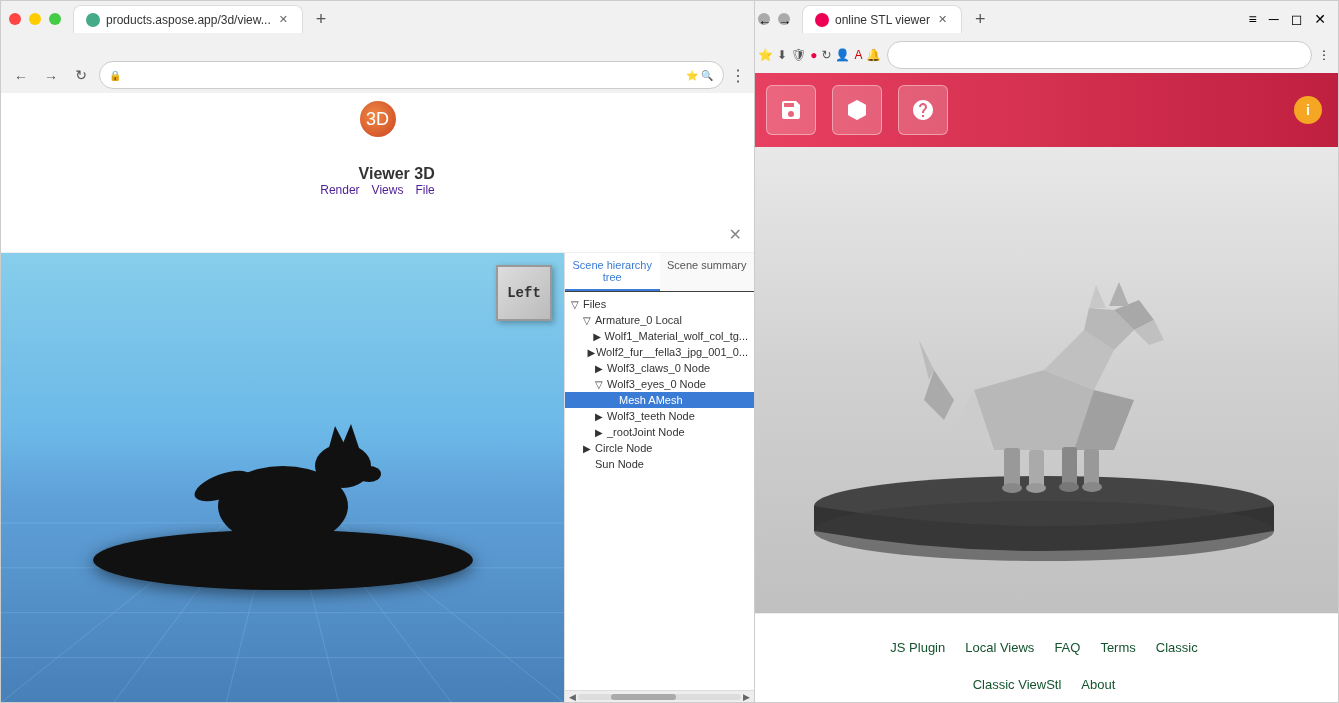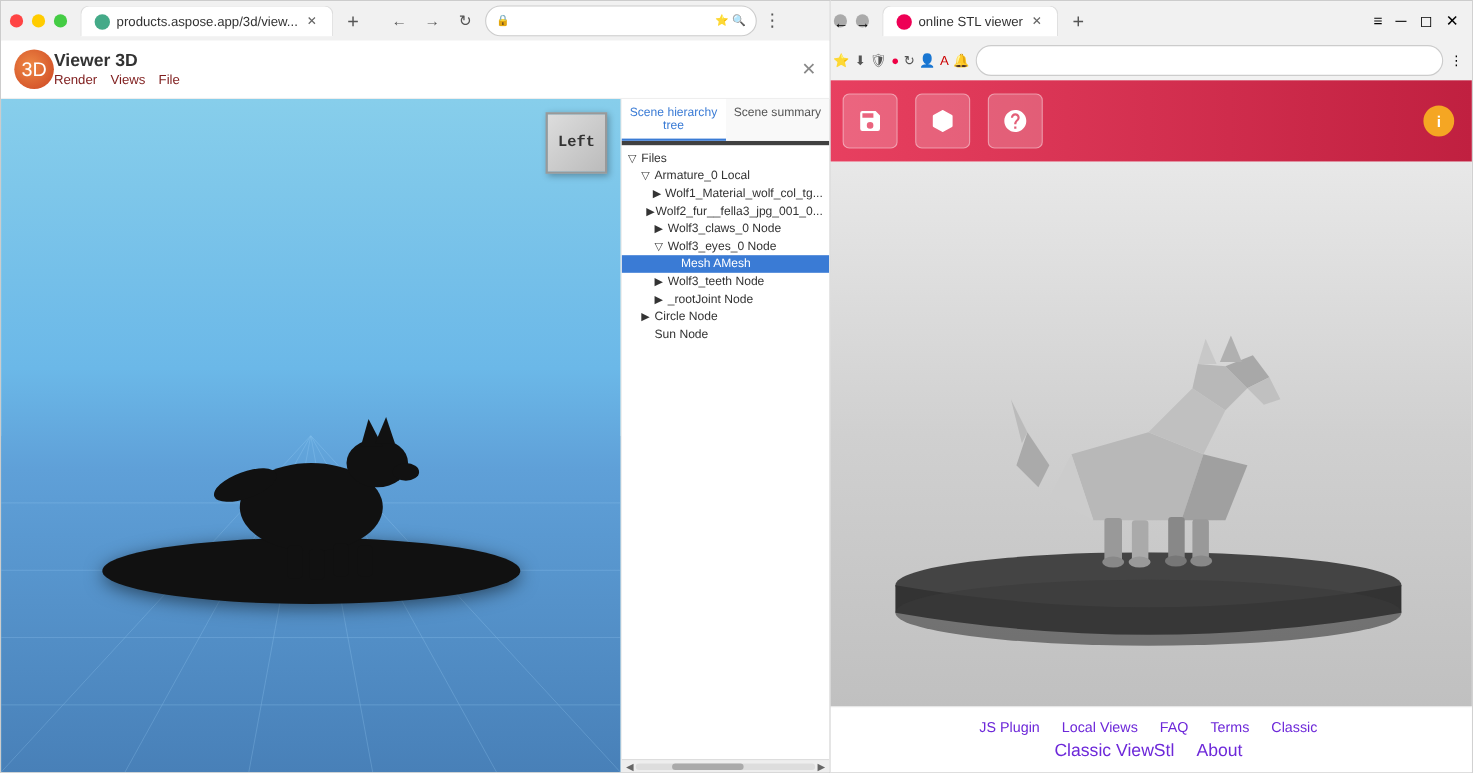--- a/index.html
+++ b/index.html
@@ -15,21 +15,22 @@
       border: 1px solid #ccc;
       display: flex;
       flex-direction: column;
       z-index: 2;
     }
 
     
     .browser-chrome {
       background: #f1f1f1;
       display: flex;
-      flex-direction: row;
+      flex-direction: column;
+      gap: 20px;
     }
     .tab-bar {
       display: flex;
       align-items: center;
       height: 36px;
       padding: 0 8px;
       gap: 4px;
     }
     .tab-controls {
       display: flex;
@@ -137,46 +138,48 @@
       background: none; border: none; cursor: pointer;
       font-size: 16px; color: #555;
       display: flex; align-items: center;
     }
 
     
     .app-header {
       display: flex;
       align-items: center;
       padding: 8px 12px;
-      gap: 0;
+      gap: 28px;
       border-bottom: 1px solid #eee;
       background: #fff;
+      flex-direction: column;
     }
     .app-logo {
       width: 36px; height: 36px;
       background: radial-gradient(circle at 40% 40%, #e84, #c42);
       border-radius: 50%;
       display: flex; align-items: center; justify-content: center;
       font-size: 18px;
       color: white;
     }
     .app-title-block {
       display: flex;
       flex-direction: column;
+      text-align: right;
     }
     .app-title {
       font-size: 16px;
       font-weight: bold;
       color: #333;
     }
     .app-menu {
       display: flex;
       gap: 12px;
       font-size: 12px;
-      color: #7f1d1d;
+      color: #4c1d95;
     }
     .app-menu span { cursor: pointer; }
     .close-app-btn {
       margin-left: auto;
       background: none;
       border: none;
       cursor: pointer;
       font-size: 16px;
       color: #888;
     }
@@ -236,21 +239,21 @@
     .scene-panel {
       width: 190px;
       background: #fff;
       border-left: 1px solid #ddd;
       display: flex;
       flex-direction: column;
       overflow: hidden;
     }
     .scene-tabs {
       display: flex;
-      border-bottom: 4px solid #404040;
+      border-bottom: 1px solid #404040;
     }
     .scene-tab {
       flex: 1;
       padding: 6px 4px;
       font-size: 11px;
       color: #555;
       cursor: pointer;
       text-align: center;
       background: #f9f9f9;
     }
@@ -411,26 +414,27 @@
     }
     .footer-links-row {
       display: flex;
       gap: 20px;
       font-size: 13px;
       color: #3a7bd5;
     }
     .footer-link {
       cursor: pointer;
       text-decoration: none;
-      color: #6d28d9;
+      color: #14532d;
+      margin-top: 16px;
     }
     .footer-links-row2 {
       display: flex;
       gap: 20px;
-      font-size: 16px;
+      font-size: 13px;
       color: #3a7bd5;
       align-items: flex-end;
     }
   </style>
 </head>
 <body>
 
 <div class="left-window">
 
   <div class="browser-chrome">

